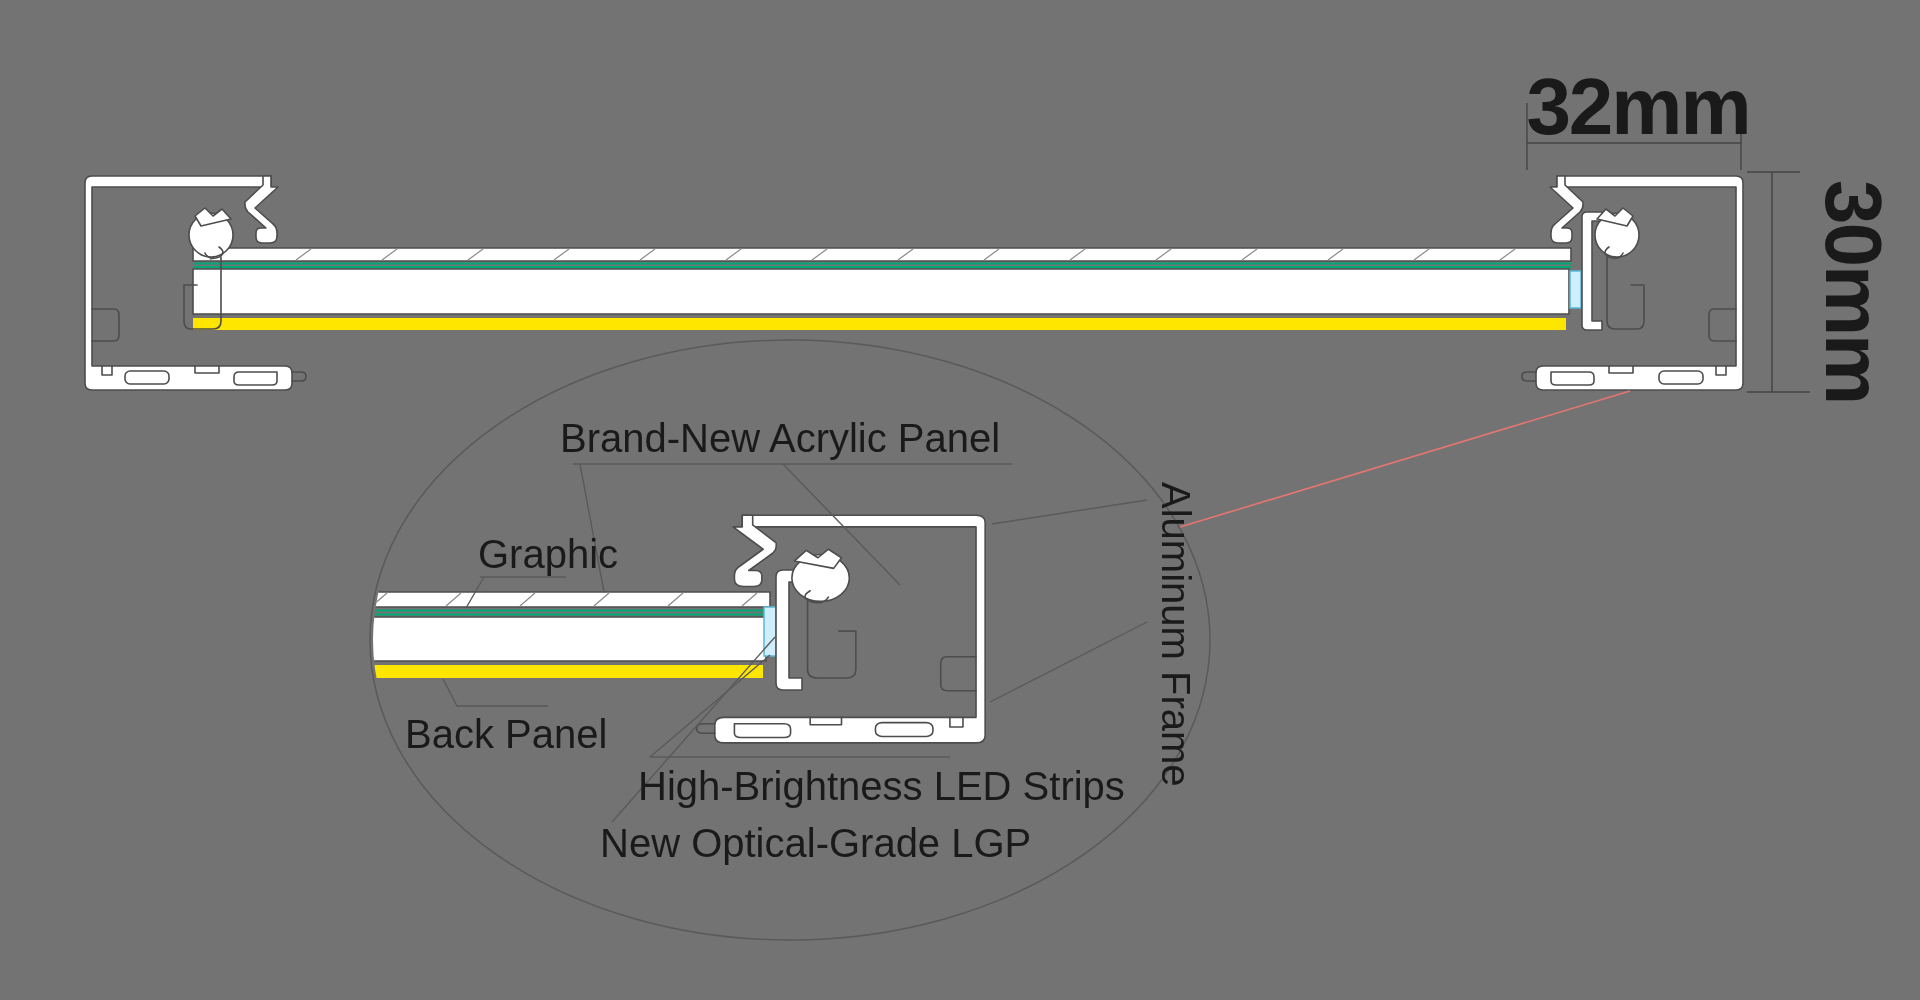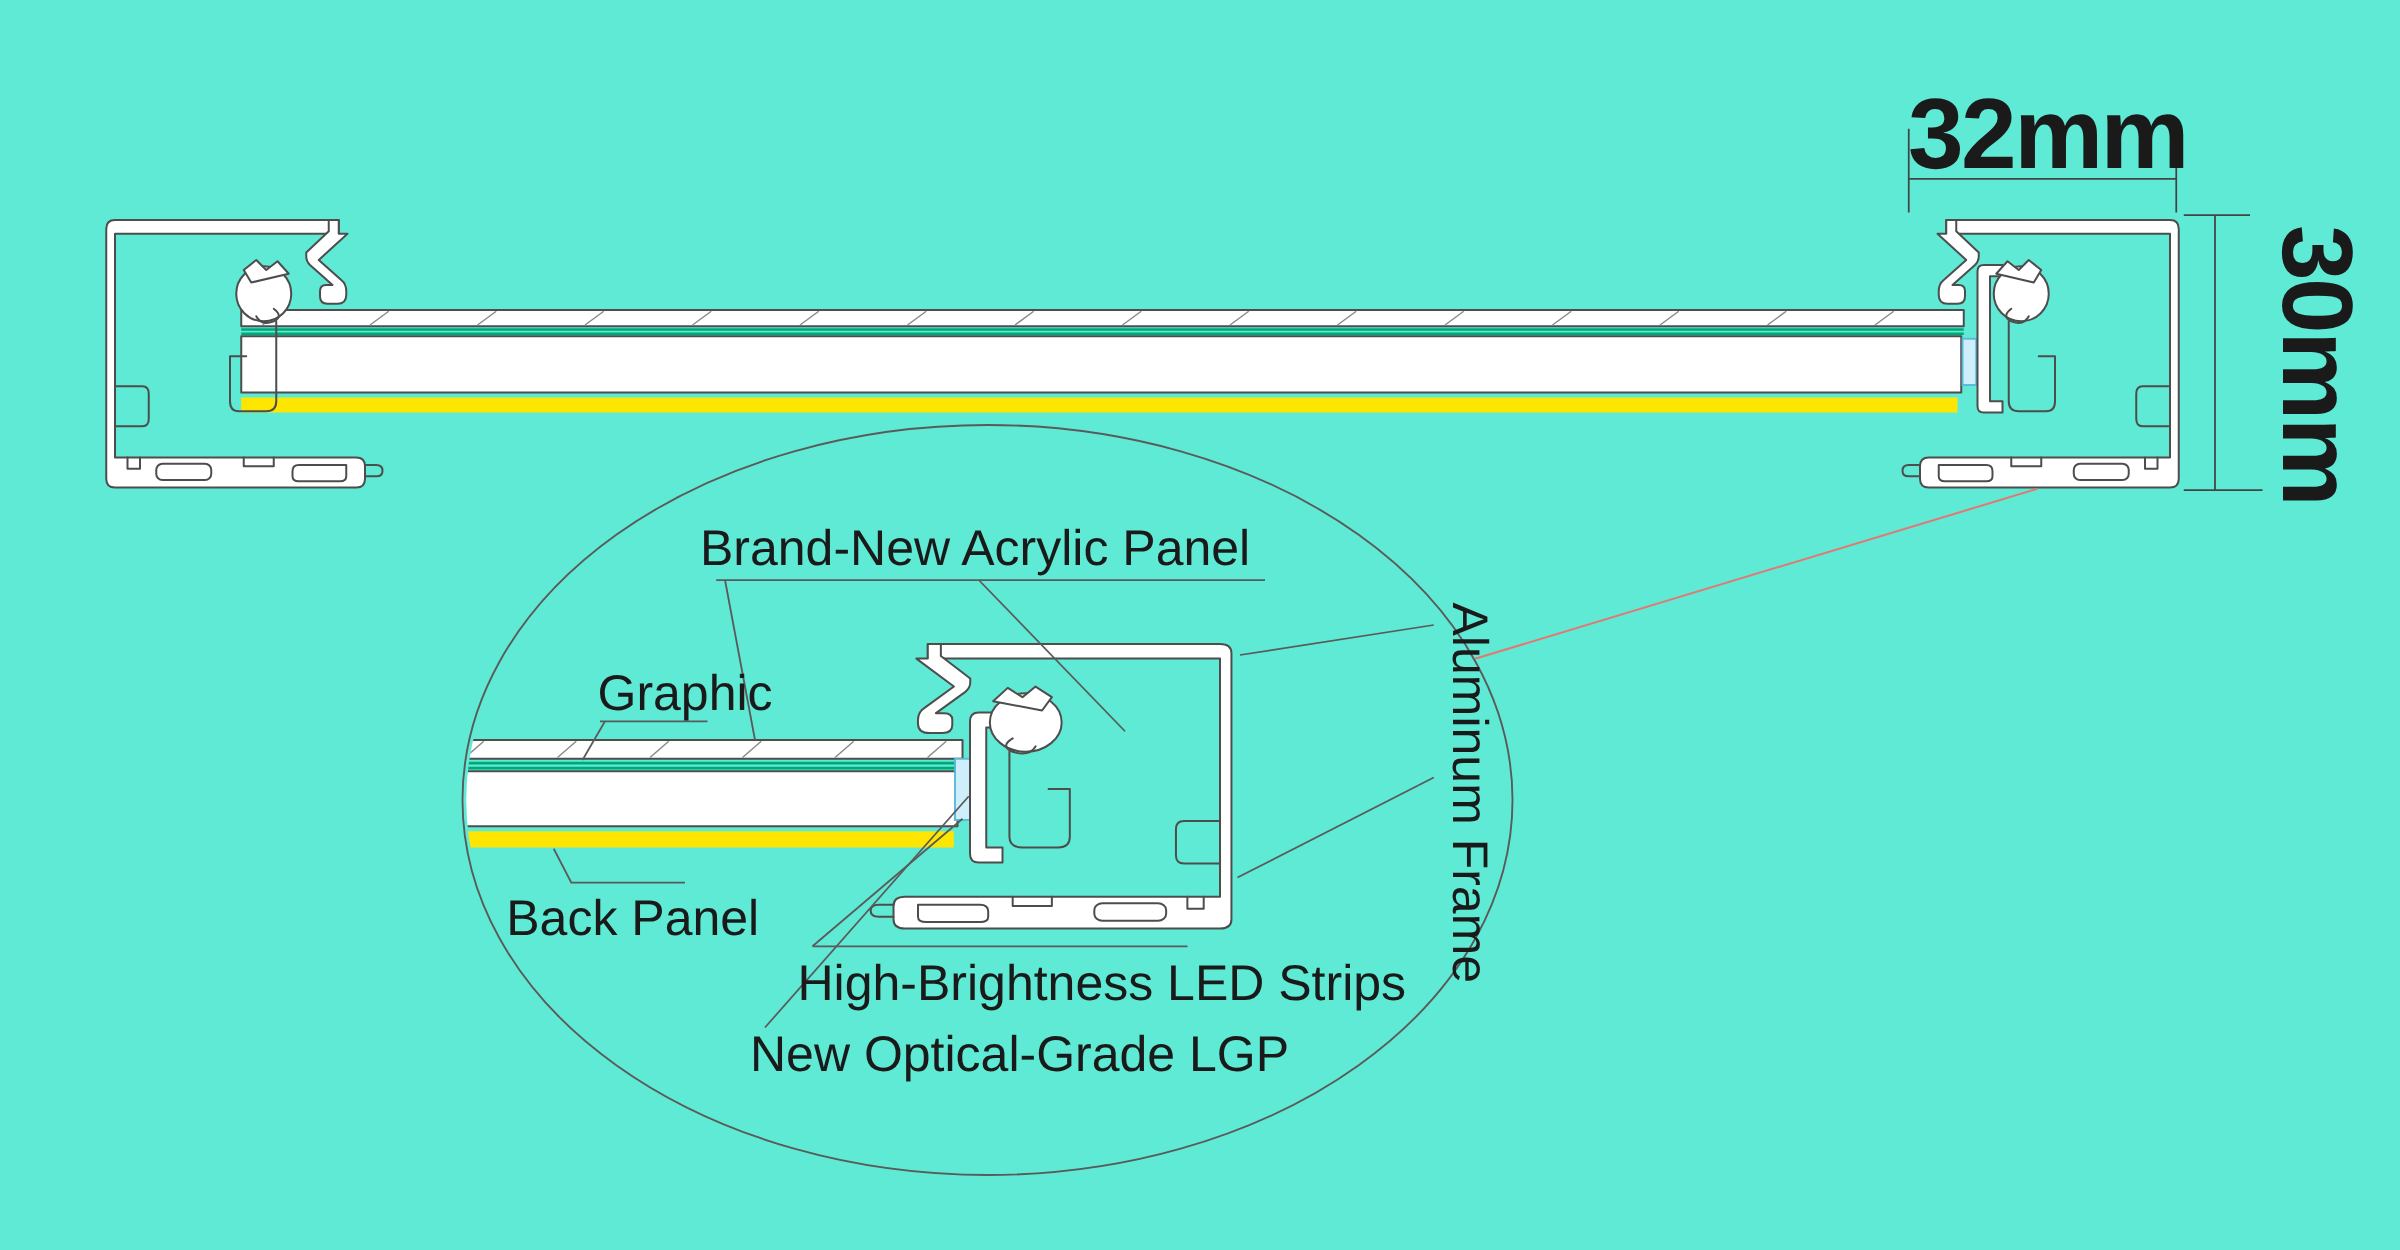--- a/index.html
+++ b/index.html
@@ -1,16 +1,16 @@
 <!DOCTYPE html>
 <html><head>
 <meta charset="utf-8">
 <style>
   html,body{margin:0;padding:0;background:#ffffff;}
-  .stage{width:1920px;height:1000px;position:relative;background:#5eead4;overflow:hidden;}
+  .stage{width:1920px;height:1000px;position:relative;background:#737373;overflow:hidden;}
   svg{display:block;}
   text{font-family:"Liberation Sans","DejaVu Sans",sans-serif;fill:#1a1a1a;}
   .dim-text{font-weight:bold;font-size:80px;letter-spacing:-2px;}
   .callout-text{font-size:40px;}
   .outline{stroke:#4d4d4d;stroke-width:1.6;fill:none;stroke-linejoin:round;stroke-linecap:round;}
   .outline-fill{stroke:#4d4d4d;stroke-width:1.6;fill:#ffffff;stroke-linejoin:round;}
   .leader{stroke:#5a5a5a;stroke-width:1.4;fill:none;}
   .dimline{stroke:#444444;stroke-width:1.4;fill:none;}
   .hatchline{stroke:#8a8a8a;stroke-width:1.2;}
 </style>

